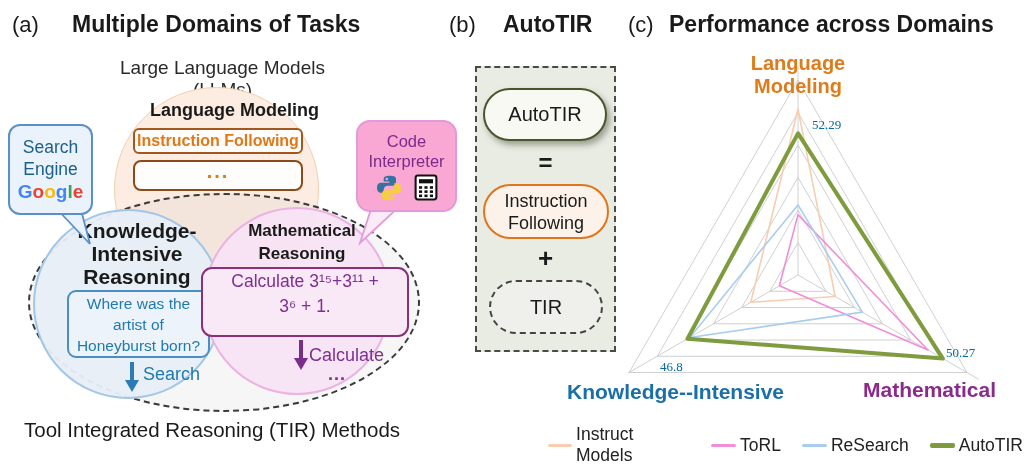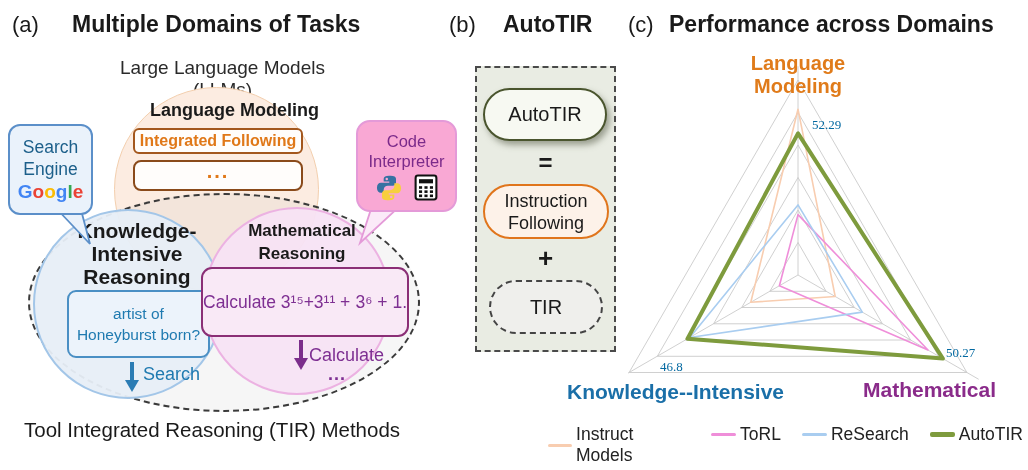--- a/index.html
+++ b/index.html
@@ -31,21 +31,21 @@
     background:rgba(247,227,244,0.95);border:2px solid #ecb2e2;z-index:4;}
   #ki-heading{left:58px;top:219px;width:158px;text-align:center;font-weight:bold;font-size:21px;
     line-height:23px;z-index:5;}
   #math-heading{left:222px;top:219px;width:160px;text-align:center;font-weight:bold;font-size:17px;
     line-height:23px;z-index:5;}
   #q-box{left:67px;top:290px;width:143px;height:68px;background:#ecf3fb;border:2px solid #4a8fc4;
     border-radius:9px;z-index:6;display:flex;flex-direction:column;align-items:center;justify-content:center;}
   #q-box span{color:#1f7ab0;font-size:15.5px;line-height:21px;}
   #search-label{left:143px;top:364px;color:#1f7ab0;font-size:18px;z-index:6;}
   #math-box{left:201px;top:267px;width:208px;height:70px;background:#f9e9f6;border:2.5px solid #8b2f76;
-    border-radius:11px;z-index:6;display:flex;flex-direction:row;align-items:center;justify-content:space-between;}
+    border-radius:11px;z-index:6;display:flex;flex-direction:column;align-items:center;justify-content:flex-start;}
   #math-box span{color:#7e2f92;font-size:17.5px;line-height:25px;}
   #calc-label{left:309px;top:345px;color:#7e2f92;font-size:18px;z-index:6;}
   #calc-dots{left:328px;top:364px;color:#7e2f92;font-size:18px;font-weight:bold;letter-spacing:1px;z-index:6;}
   #a-caption{left:24px;top:418px;font-size:20.5px;color:#1a1a1a;}
   #search-bubble{left:8px;top:124px;width:85px;height:91px;background:#eaf2fb;border:2px solid #5b8fc9;
     border-radius:12px;z-index:10;display:flex;flex-direction:column;align-items:center;justify-content:center;}
   #search-bubble .bl{color:#1c5f8a;font-size:17.5px;line-height:22px;}
   #google-wordmark{font-size:19px;font-weight:600;line-height:24px;}
   #code-bubble{left:356px;top:120px;width:101px;height:92px;background:#f9a8d4;border:2px solid #e49ad8;
     border-radius:14px;z-index:10;display:flex;flex-direction:column;align-items:center;justify-content:center;}
@@ -73,58 +73,59 @@
   #c-title{left:669px;top:11px;}
   #radar-svg{left:628px;top:40px;z-index:1;}
   .axis-label{font-weight:bold;z-index:3;}
   #axis-lm{left:718px;top:52px;width:160px;text-align:center;font-size:20px;line-height:23px;}
   #axis-ki{left:567px;top:380px;width:220px;font-size:21px;}
   #axis-math{left:863px;top:378px;width:160px;font-size:21px;}
   .pt-label{font-size:13px;color:#0369a1;z-index:3;font-family:Liberation Serif, serif;}
   #ptl-0{left:812px;top:117px;}
   #ptl-1{left:660px;top:359px;}
   #ptl-2{left:946px;top:345px;}
-  #radar-legend{left:548px;top:424px;width:475px;display:flex;align-items:flex-start;gap:21px;z-index:3;}
+  #radar-legend{left:548px;top:424px;width:475px;display:flex;align-items:center;gap:21px;z-index:3;}
   .legend-item{display:flex;align-items:center;gap:4px;}
   .legend-swatch{display:inline-block;width:25px;border-radius:2px;}
   .legend-label{font-size:17.5px;color:#222;}
 </style>
 </head>
 <body>
 
 <div id="stage">
 
   <div class="abs plabel" id="a-label">(a)</div>
   <div class="abs ptitle" id="a-title">Multiple Domains of Tasks</div>
   <div class="abs" id="llm-subtitle">Large Language Models  (LLMs)</div>
 
   <div class="abs" id="peach-circle"></div>
   <div class="abs" id="tir-ellipse"></div>
   <div class="abs" id="blue-circle"></div>
   <div class="abs" id="pink-circle"></div>
 
   <div class="abs" id="lm-heading">Language Modeling</div>
   <div class="abs" id="if-box">
-    <span>Integrated Following</span>
+    <span>Instruction Following</span>
   </div>
   <div class="abs" id="dots-box">
     <span>...</span>
   </div>
 
   <div class="abs" id="ki-heading">
     <div>Knowledge-</div>
     <div>Intensive</div>
     <div>Reasoning</div>
   </div>
   <div class="abs" id="math-heading">
     <div>Mathematical</div>
     <div>Reasoning</div>
   </div>
 
   <div class="abs" id="q-box">
+    <span>Where was the</span>
     <span>artist of</span>
     <span>Honeyburst born?</span>
   </div>
   <span class="abs" id="search-label">Search</span>
 
   <div class="abs" id="math-box">
     <span>Calculate  3¹⁵+3¹¹ +</span>
     <span>3⁶ + 1.</span>
   </div>
   <span class="abs" id="calc-label">Calculate</span>

